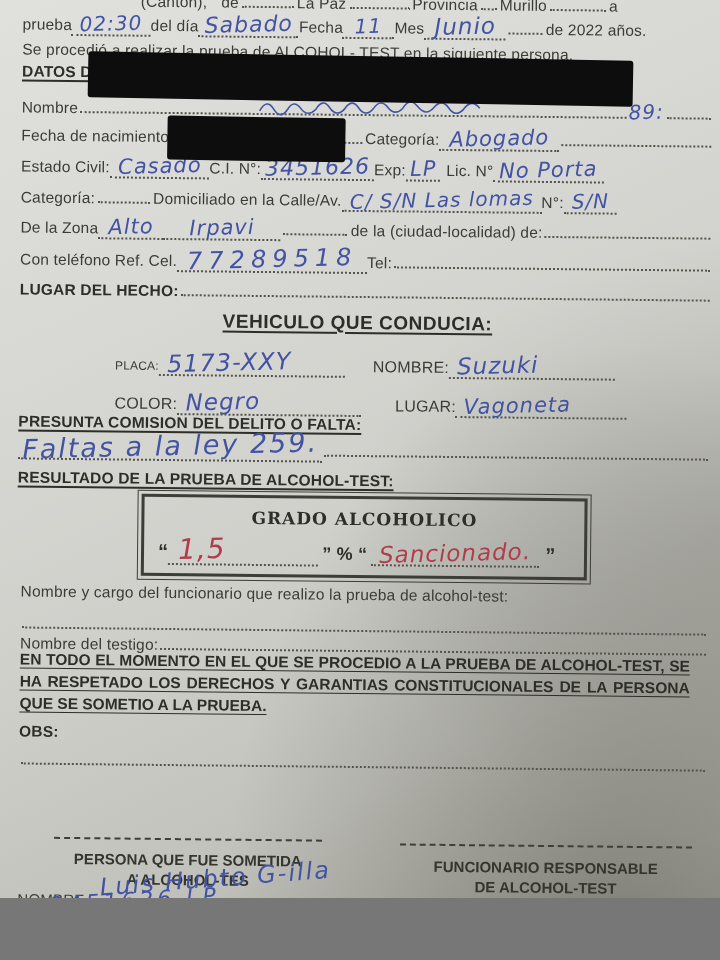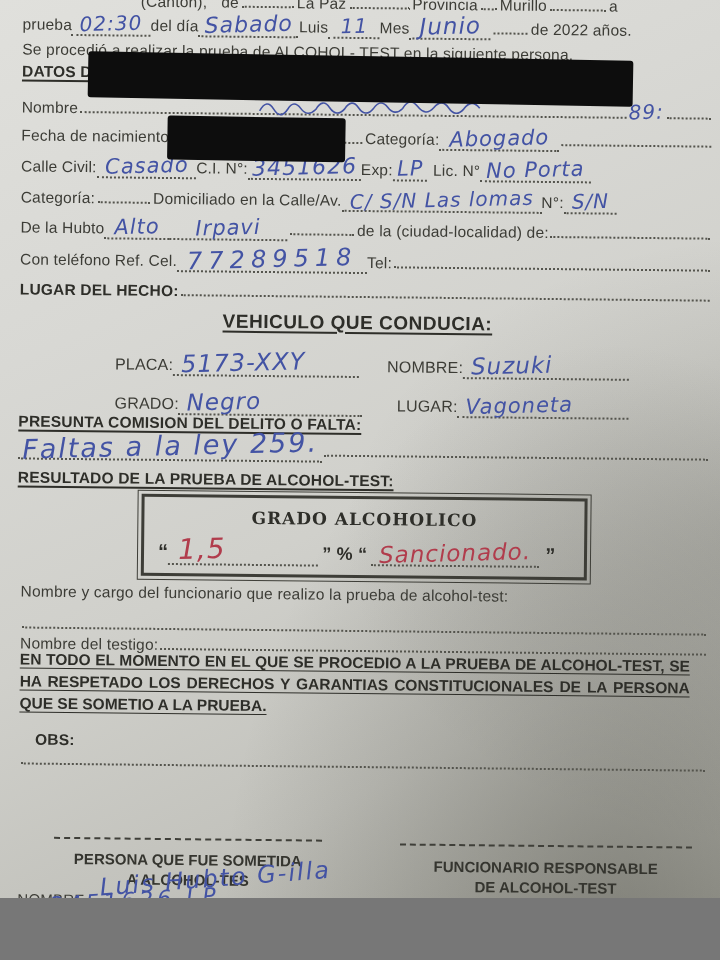--- a/index.html
+++ b/index.html
@@ -48,21 +48,21 @@
       <span class="lbl">Murillo</span>
       <span class="sp" style="width:56px;"></span>
       <span class="lbl">a</span>
     </div>
 
     <div class="row" style="top:14px;left:22px;right:6px;">
       <span class="lbl">prueba</span>
       <span class="dl" style="padding:0 8px;"><span class="hw" style="font-size:20px;">02:30</span></span>
       <span class="lbl">del día</span>
       <span class="dl" style="padding:0 6px;"><span class="hw" style="font-size:22px;">Sabado</span></span>
-      <span class="lbl">Luis</span>
+      <span class="lbl">Fecha</span>
       <span class="dl" style="padding:0 12px;"><span class="hw" style="font-size:20px;">11</span></span>
       <span class="lbl">Mes</span>
       <span class="dl" style="padding:0 10px;"><span class="hw" style="font-size:23px;">Junio</span></span>
       <span class="sp" style="width:34px;"></span>
       <span class="lbl">de 2022 años.</span>
     </div>
 
     <div class="row" style="top:44px;left:22px;">
       <span class="lbl" style="font-size:15.5px;">Se procedió a realizar la prueba de ALCOHOL- TEST en la siguiente persona.</span>
     </div>
@@ -84,41 +84,41 @@
 
     <div class="row" style="top:126px;left:22px;right:6px;">
       <span class="lbl">Fecha de nacimiento</span>
       <span class="sp" style="width:190px;"></span>
       <span class="lbl">Categoría:</span>
       <span class="dl" style="padding:0 10px;"><span class="hw" style="font-size:21px;">Abogado</span></span>
       <span class="grow"></span>
     </div>
 
     <div class="row" style="top:157px;left:22px;right:-8px;">
-      <span class="lbl">Calle Civil:</span>
+      <span class="lbl">Estado Civil:</span>
       <span class="dl" style="padding:0 8px;"><span class="hw" style="font-size:21px;">Casado</span></span>
       <span class="lbl">C.I. N°:</span>
       <span class="dl" style="padding:0 4px;"><span class="hw" style="font-size:22px;">3451626</span></span>
       <span class="lbl">Exp:</span>
       <span class="dl" style="padding:0 4px;"><span class="hw" style="font-size:21px;">LP</span></span>
       <span class="lbl" style="margin-left:6px;">Lic. N°</span>
       <span class="dl" style="padding:0 6px;"><span class="hw" style="font-size:21px;">No Porta</span></span>
     </div>
 
     <div class="row" style="top:188px;left:22px;right:6px;">
       <span class="lbl">Categoría:</span>
       <span class="sp" style="width:52px;"></span>
       <span class="lbl">Domiciliado en la Calle/Av.</span>
       <span class="dl" style="padding:0 8px;"><span class="hw" style="font-size:20px;">C/ S/N   Las lomas</span></span>
       <span class="lbl">N°:</span>
       <span class="dl" style="padding:0 8px;"><span class="hw" style="font-size:20px;">S/N</span></span>
     </div>
 
     <div class="row" style="top:218px;left:22px;right:6px;">
-      <span class="lbl">De la Hubto</span>
+      <span class="lbl">De la Zona</span>
       <span class="dl" style="padding:0 10px;"><span class="hw" style="font-size:21px;">Alto</span></span>
       <span class="dl" style="padding:0 26px;"><span class="hw" style="font-size:21px;">Irpavi</span></span>
       <span class="sp" style="width:64px;"></span>
       <span class="lbl">de la (ciudad-localidad) de:</span>
       <span class="grow"></span>
     </div>
 
     <div class="row" style="top:248px;left:22px;right:6px;">
       <span class="lbl">Con teléfono Ref. Cel.</span>
       <span class="dl" style="padding:0 10px;"><span class="hw" style="font-size:24px;letter-spacing:6px;">77289518</span></span>
@@ -129,28 +129,28 @@
     <div class="row" style="top:280px;left:22px;right:6px;">
       <span class="b">LUGAR DEL HECHO:</span>
       <span class="grow"></span>
     </div>
 
     <div class="row ctr" style="top:312px;left:0;width:720px;">
       <span class="b u" style="font-size:19px;letter-spacing:.5px;">VEHICULO QUE CONDUCIA:</span>
     </div>
 
     <div class="row" style="top:352px;left:118px;right:60px;">
-      <span class="lbl" style="font-size:16px;">PLACA:</span>
+      <span class="lbl" style="font-size:12px;">PLACA:</span>
       <span class="dl" style="padding:0 8px;min-width:170px;"><span class="hw" style="font-size:24px;">5173-XXY</span></span>
       <span class="lbl" style="font-size:16px;margin-left:28px;">NOMBRE:</span>
       <span class="dl" style="padding:0 8px;min-width:150px;"><span class="hw" style="font-size:23px;">Suzuki</span></span>
     </div>
 
     <div class="row" style="top:392px;left:118px;right:60px;">
-      <span class="lbl" style="font-size:16px;">GRADO:</span>
+      <span class="lbl" style="font-size:16px;">COLOR:</span>
       <span class="dl" style="padding:0 8px;min-width:168px;"><span class="hw" style="font-size:23px;">Negro</span></span>
       <span class="lbl" style="font-size:16px;margin-left:34px;">LUGAR:</span>
       <span class="dl" style="padding:0 8px;min-width:155px;"><span class="hw" style="font-size:21px;">Vagoneta</span></span>
     </div>
 
     <div class="row" style="top:416px;left:22px;">
       <span class="b u">PRESUNTA COMISION DEL DELITO O FALTA:</span>
     </div>
     <div class="row" style="top:434px;left:22px;right:6px;">
       <span class="dl" style="padding:0 4px;"><span class="hw" style="font-size:27px;letter-spacing:2px;">Faltas    a la ley 259.</span></span>
@@ -181,21 +181,21 @@
       <span class="grow"></span>
     </div>
 
     <div class="row" style="top:634px;left:26px;right:6px;">
       <span class="lbl">Nombre del testigo:</span>
       <span class="grow"></span>
     </div>
 
     <div class="para" style="top:652px;left:26px;width:670px;">EN TODO EL MOMENTO EN EL QUE SE PROCEDIO A LA PRUEBA DE ALCOHOL-TEST, SE HA RESPETADO LOS DERECHOS Y GARANTIAS CONSTITUCIONALES DE LA PERSONA QUE SE SOMETIO A LA PRUEBA.</div>
 
-    <div class="row" style="top:726px;left:42px;margin-top:8px;">
+    <div class="row" style="top:726px;left:26px;">
       <span class="b" style="font-weight:600;">OBS:</span>
     </div>
     <div class="row" style="top:750px;left:26px;right:6px;">
       <span class="grow"></span>
     </div>
 
     <div class="dash" style="left:62px;top:840px;width:268px;"></div>
     <div class="dash" style="left:408px;top:843px;width:292px;"></div>
 
     <div class="sigtitle" style="left:62px;top:852px;width:268px;">

